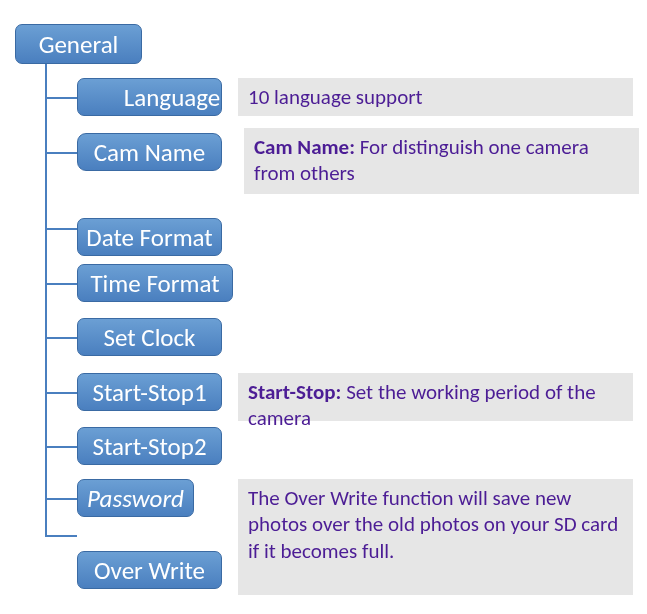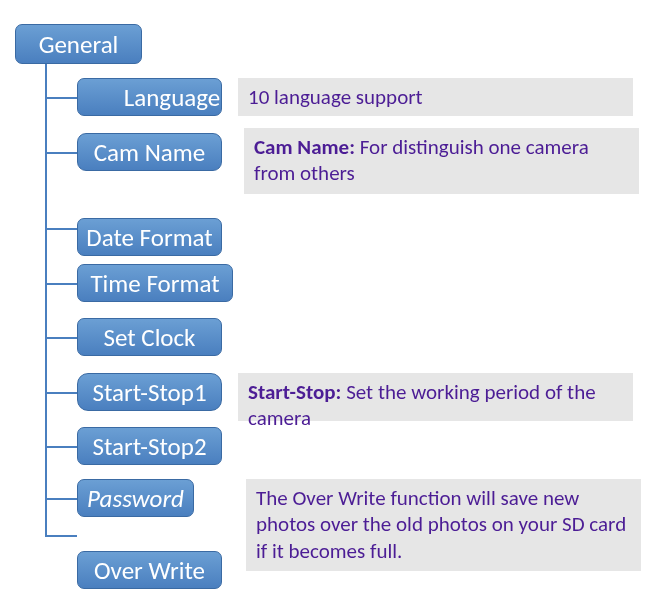--- a/index.html
+++ b/index.html
@@ -66,21 +66,21 @@
 </div>
 <div class="node" style="left:77px; top:209px; width:145px; height:38px;margin-top:9px;">
   <span>Date Format</span>
 </div>
 <div class="node" style="left:77px; top:264px; width:156px; height:38px;">
   <span>Time Format</span>
 </div>
 <div class="node" style="left:77px; top:318px; width:145px; height:38px;">
   <span>Set Clock</span>
 </div>
-<div class="node" style="left:77px; top:373px; width:145px; height:38px;border-radius:11px;">
+<div class="node" style="left:77px; top:373px; width:145px; height:38px;">
   <span>Start-Stop1</span>
 </div>
 <div class="node" style="left:77px; top:427px; width:145px; height:38px;">
   <span>Start-Stop2</span>
 </div>
 <div class="node" style="left:77px; top:479px; width:117px; height:38px;font-style:italic;">
   <span>Password</span>
 </div>
 <div class="node" style="left:77px; top:551px; width:145px; height:38px;">
   <span>Over Write</span>
@@ -91,15 +91,15 @@
 </div>
 
 <div class="desc" style="left:244px; top:128px; width:395px; height:66px;">
   <b>Cam Name:</b><span> For distinguish one camera from others</span>
 </div>
 
 <div class="desc" style="left:238px; top:373px; width:395px; height:48px;">
   <b>Start-Stop:</b><span> Set the working period of the camera</span>
 </div>
 
-<div class="desc" style="left:246px; top:479px; width:395px; height:92px;">
+<div class="desc" style="left:238px; top:479px; width:395px; height:116px;">
   <span>The Over Write function will save new photos over the old photos on your SD card if it becomes full.</span>
 </div>
 
 </body></html>

